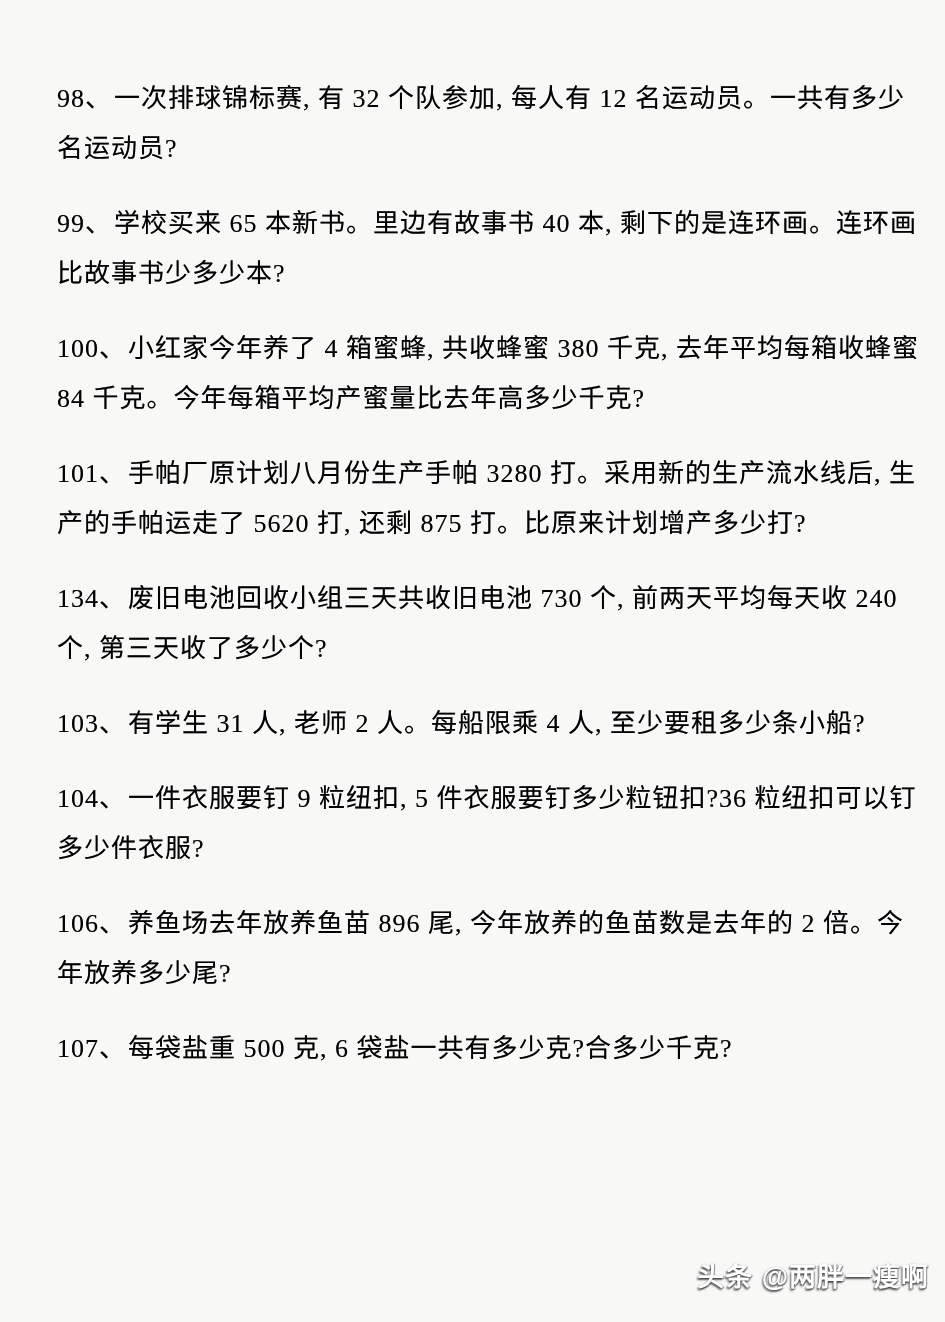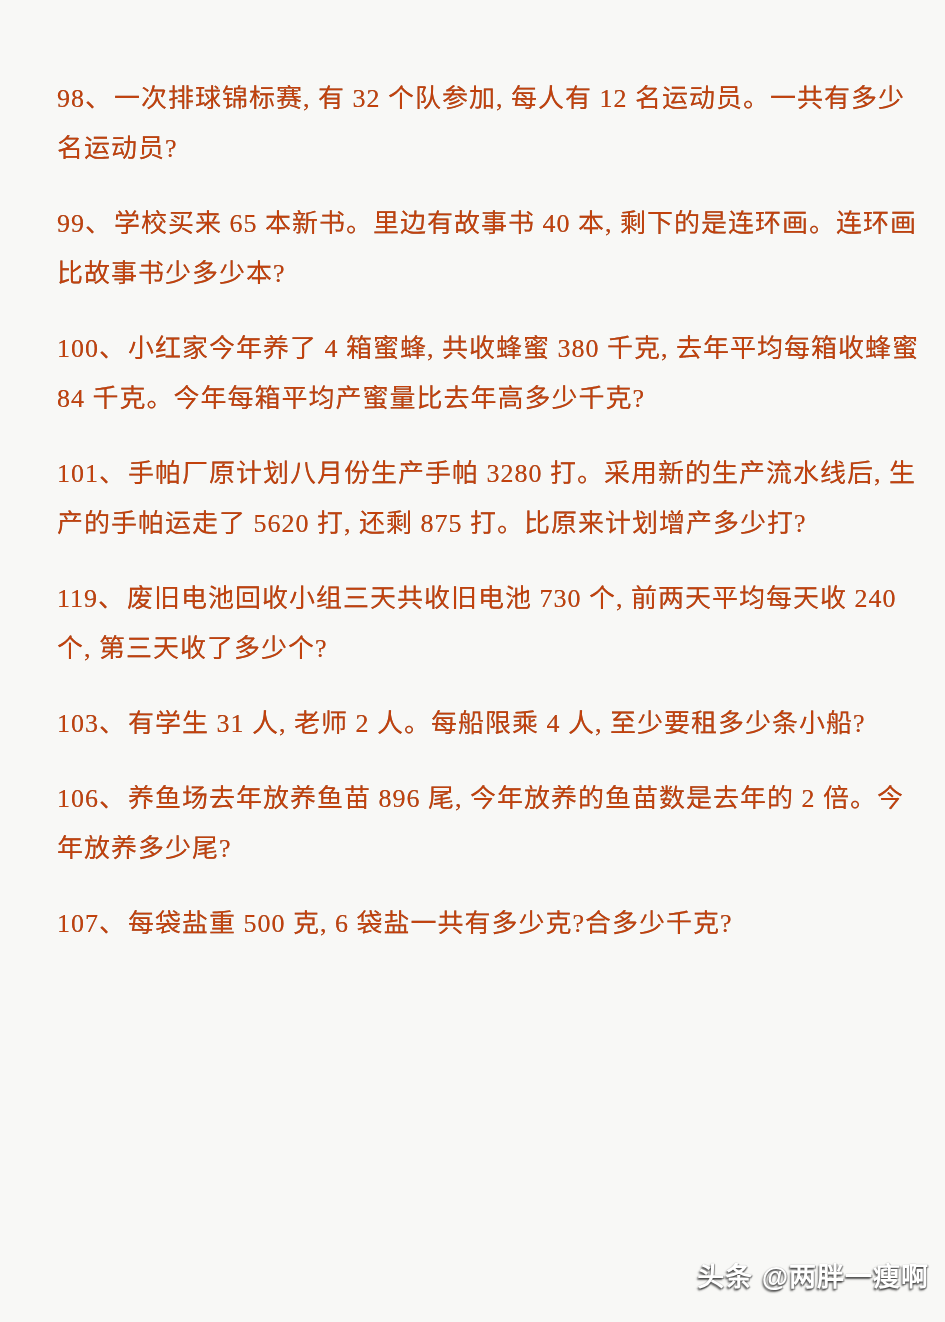--- a/index.html
+++ b/index.html
@@ -19,21 +19,21 @@
   .worksheet {
     box-sizing: border-box;
     width: 100%;
     padding: 74px 24px 0 57px;
   }
   .problem {
     margin: 0 0 25px 0;
     font-size: 26px;
     line-height: 50px;
     letter-spacing: 1px;
-    color: #c2410c;
+    color: #000000;
     text-align: left;
     font-weight: 500;
     
     text-shadow: 0 0 0.6px rgba(47,47,47,0.55);
   }
   .problem .num {
     padding-right: 2px;
   }
   .watermark {
     position: absolute;
@@ -67,27 +67,30 @@
 
       <p class="problem">
         <span class="num">100、</span><span>小红家今年养了 4 箱蜜蜂, 共收蜂蜜 380 千克, 去年平均每箱收蜂蜜 84 千克。今年每箱平均产蜜量比去年高多少千克?</span>
       </p>
 
       <p class="problem">
         <span class="num">101、</span><span>手帕厂原计划八月份生产手帕 3280 打。采用新的生产流水线后, 生产的手帕运走了 5620 打, 还剩 875 打。比原来计划增产多少打?</span>
       </p>
 
       <p class="problem">
-        <span class="num">119、</span><span>废旧电池回收小组三天共收旧电池 730 个, 前两天平均每天收 240 个, 第三天收了多少个?</span>
+        <span class="num">134、</span><span>废旧电池回收小组三天共收旧电池 730 个, 前两天平均每天收 240 个, 第三天收了多少个?</span>
       </p>
 
       <p class="problem">
         <span class="num">103、</span><span>有学生 31 人, 老师 2 人。每船限乘 4 人, 至少要租多少条小船?</span>
       </p>
 
+      <p class="problem">
+        <span class="num">104、</span><span>一件衣服要钉 9 粒纽扣, 5 件衣服要钉多少粒钮扣?36 粒纽扣可以钉多少件衣服?</span>
+      </p>
 
 
       <p class="problem">
         <span class="num">106、</span><span>养鱼场去年放养鱼苗 896 尾, 今年放养的鱼苗数是去年的 2 倍。今年放养多少尾?</span>
       </p>
 
       <p class="problem">
         <span class="num">107、</span><span>每袋盐重 500 克, 6 袋盐一共有多少克?合多少千克?</span>
       </p>
     </div>

